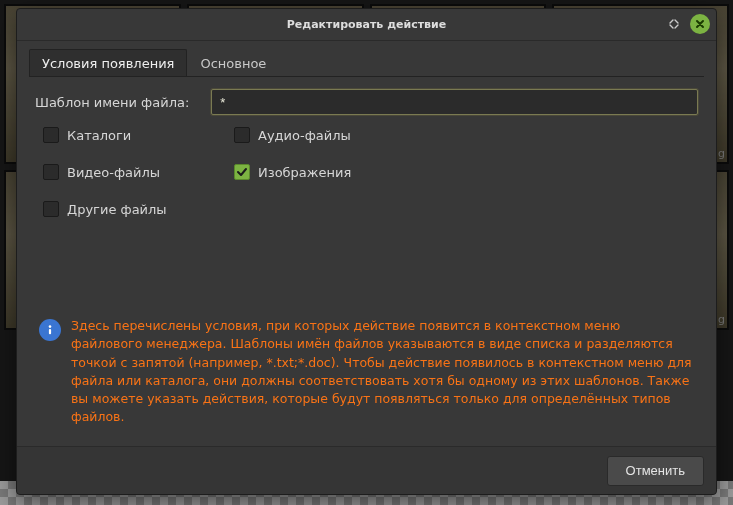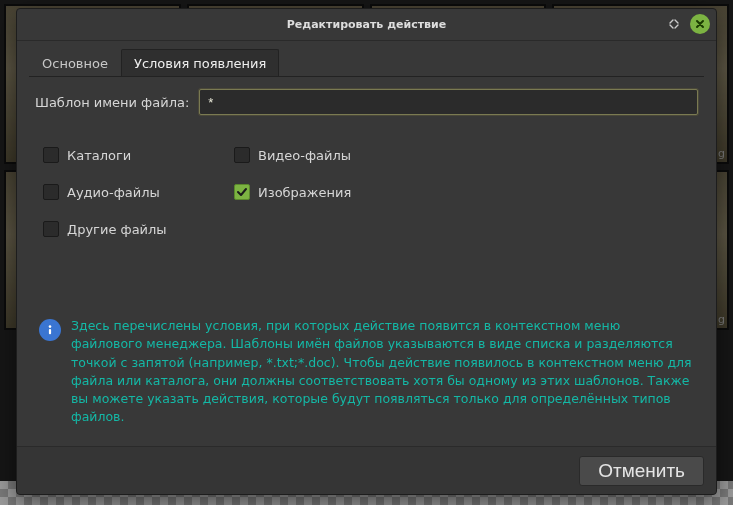--- a/index.html
+++ b/index.html
@@ -33,45 +33,45 @@
   .body { flex:1; padding:8px 12px 0 12px; display:flex; flex-direction:column; }
 
   .tabs { display:flex; gap:0; font-size:13px; }
   .tab { padding:6px 12px; color:#c8c8c8; cursor:pointer; border:1px solid transparent;
       border-bottom:none; border-radius:2px 2px 0 0; }
   .tab.active { background:#2f2f2f; border-color:#222; color:#eee; }
   .tabline { height:1px; background:#222; margin-top:-1px; }
 
   .content { flex:1; padding:12px 6px 6px 6px; color:#d6d6d6; font-size:13px; display:flex; flex-direction:column; gap:12px; }
 
-  .row { display:flex; align-items:center; gap:10px; }
+  .row { display:flex; align-items:center; gap:22px; }
   .label { white-space:nowrap; }
   .input { flex:1; height:26px; background:#2b2b2b; border:1px solid #7a7a52;
       border-radius:2px; color:#e8e8d8; padding:0 8px; font-size:13px; outline:none; box-shadow:0 0 0 1px rgba(128,120,60,.25);}
 
-  .checks { display:grid; grid-template-columns: 170px 200px; column-gap:24px; row-gap:10px; margin-top:20px; margin-left:8px;gap:21px;}
+  .checks { display:grid; grid-template-columns: 170px 200px; column-gap:24px; row-gap:10px; margin-top:0; margin-left:8px;gap:21px;}
   .check { display:flex; align-items:center; gap:8px; cursor:pointer; }
   .box { width:16px; height:16px; border-radius:2px; background:#2b2b2b; border:1px solid #1a1a1a;
       display:flex; align-items:center; justify-content:center; }
   .box.checked { background:#7cb342; border-color:#5a892c; }
   .box.checked svg { display:block; }
   .box svg { display:none; }
 
   .spacer { flex:1; }
 
   .info { display:flex; gap:10px; padding:6px 4px 14px 4px; }
   .info-icon { flex:0 0 22px; width:22px; height:22px; border-radius:11px; background:#3a75d1;
       display:flex; align-items:center; justify-content:center; margin-top:2px;}
-  .info-text { font-size:12.5px; color:#14b8a6; line-height:1.45; }
+  .info-text { font-size:12.5px; color:#f97316; line-height:1.45; }
 
   .footer { height:48px; display:flex; align-items:center; justify-content:flex-end;
       gap:10px; padding:0 12px; border-top:1px solid #2a2a2a; background:#353535;
       border-radius:0 0 4px 4px; }
   .btn { min-width:84px; height:30px; padding:0 18px; background:#4a4a4a;
-      border:1px solid #2a2a2a; color:#e4e4e4; font-size:19px; border-radius:3px;
+      border:1px solid #2a2a2a; color:#e4e4e4; font-size:13px; border-radius:3px;
       cursor:pointer; }
 </style>
 </head>
 <body>
 
 <div class="backdrop">
   <div class="thumb">
       <span class="label">g</span>
     </div>
   <div class="thumb">
@@ -111,22 +111,22 @@
       <div class="tc-btn tc-close" title="close">
         <svg width="10" height="10" viewBox="0 0 10 10">
             <path d="M2 2 L8 8 M8 2 L2 8" stroke="#1b3b00" stroke-width="2" stroke-linecap="round"></path>
           </svg>
       </div>
     </div>
   </div>
 
   <div class="body">
     <div class="tabs">
+      <div class="tab active">Условия появления</div>
       <div class="tab">Основное</div>
-      <div class="tab active">Условия появления</div>
     </div>
     <div class="tabline"></div>
 
     <div class="content">
       <div class="row">
         <span class="label">Шаблон имени файла:</span>
         <input class="input" type="text" value="*" style="">
       </div>
 
 
@@ -134,27 +134,27 @@
         <label class="check">
           <span class="box">
             
           </span>
           <span>Каталоги</span>
         </label>
         <label class="check">
           <span class="box">
             
           </span>
-          <span>Видео-файлы</span>
+          <span>Аудио-файлы</span>
         </label>
         <label class="check">
           <span class="box">
             
           </span>
-          <span>Аудио-файлы</span>
+          <span>Видео-файлы</span>
         </label>
         <label class="check">
           <span class="box checked">
             <svg width="12" height="12" viewBox="0 0 12 12">
                 <path d="M2 6 L5 9 L10 3" stroke="#1b1b1b" stroke-width="2" fill="none" stroke-linecap="round" stroke-linejoin="round"></path>
               </svg>
           </span>
           <span>Изображения</span>
         </label>
         <label class="check">

